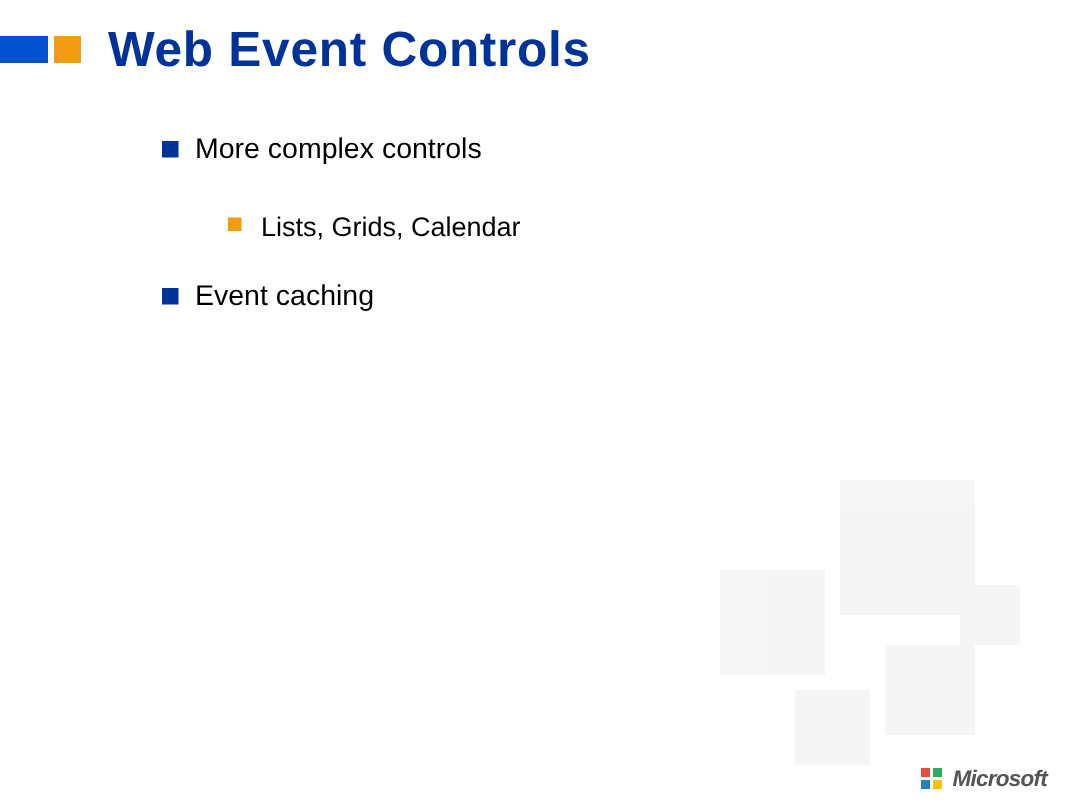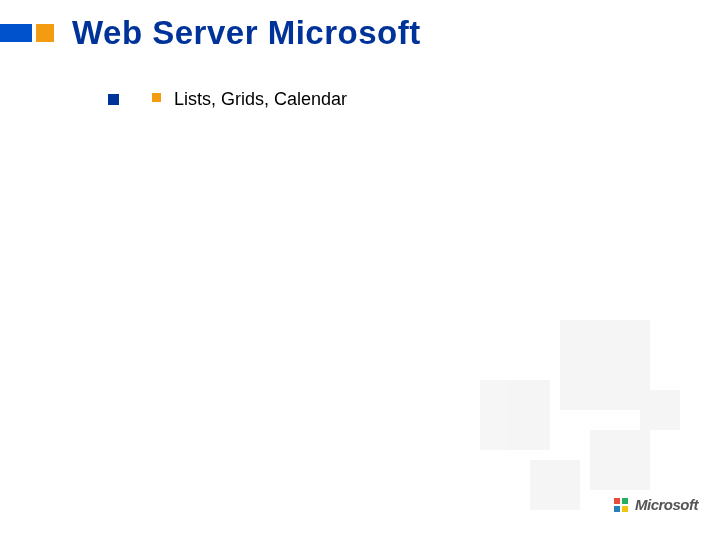--- a/index.html
+++ b/index.html
@@ -53,21 +53,21 @@
     position: absolute;
     left: 0;
     top: 6px;
     width: 11px;
     height: 11px;
     background: #003399;
   }
   .level2 {
     position: relative;
     padding-left: 22px;
-    margin-top: 4px;
+    margin-top: 28px;
     margin-left: 22px;
     font-size: 18px;
   }
   .level2::before {
     content: "";
     position: absolute;
     left: 0;
     top: 5px;
     width: 9px;
     height: 9px;
@@ -82,21 +82,21 @@
     pointer-events: none;
     opacity: 0.08;
   }
   .bg-deco .sq {
     position: absolute;
     background: #888;
   }
   .logo {
     position: absolute;
     right: 22px;
-    bottom: 27px;
+    bottom: 12px;
     font-size: 15px;
     font-weight: bold;
     font-style: italic;
     color: #555;
     letter-spacing: -0.5px;
   }
   .logo::before {
     content: "";
     display: inline-block;
     width: 14px;
@@ -117,26 +117,30 @@
   <div class="sq" style="left:40px;top:120px;width:70px;height:70px"></div>
   <div class="sq" style="left:120px;top:60px;width:90px;height:90px"></div>
   <div class="sq" style="left:150px;top:170px;width:60px;height:60px"></div>
   <div class="sq" style="left:90px;top:200px;width:50px;height:50px"></div>
   <div class="sq" style="left:200px;top:130px;width:40px;height:40px"></div>
 </div>
 
 <div class="title-area">
   <div class="title-bar-left"></div>
   <div class="title-bullet"></div>
-  <h1 class="slide-title">Web Server Microsoft</h1>
+  <h1 class="slide-title">Web Event Controls</h1>
 </div>
 
 <div class="content">
   <div class="level1">
+    <span>More complex controls</span>
     <div class="level2">
       <span>Lists, Grids, Calendar</span>
     </div>
+  </div>
+  <div class="level1">
+    <span>Event caching</span>
   </div>
 </div>
 
 <div class="logo">
   <span>Microsoft</span>
 </div>
 
 </body></html>

